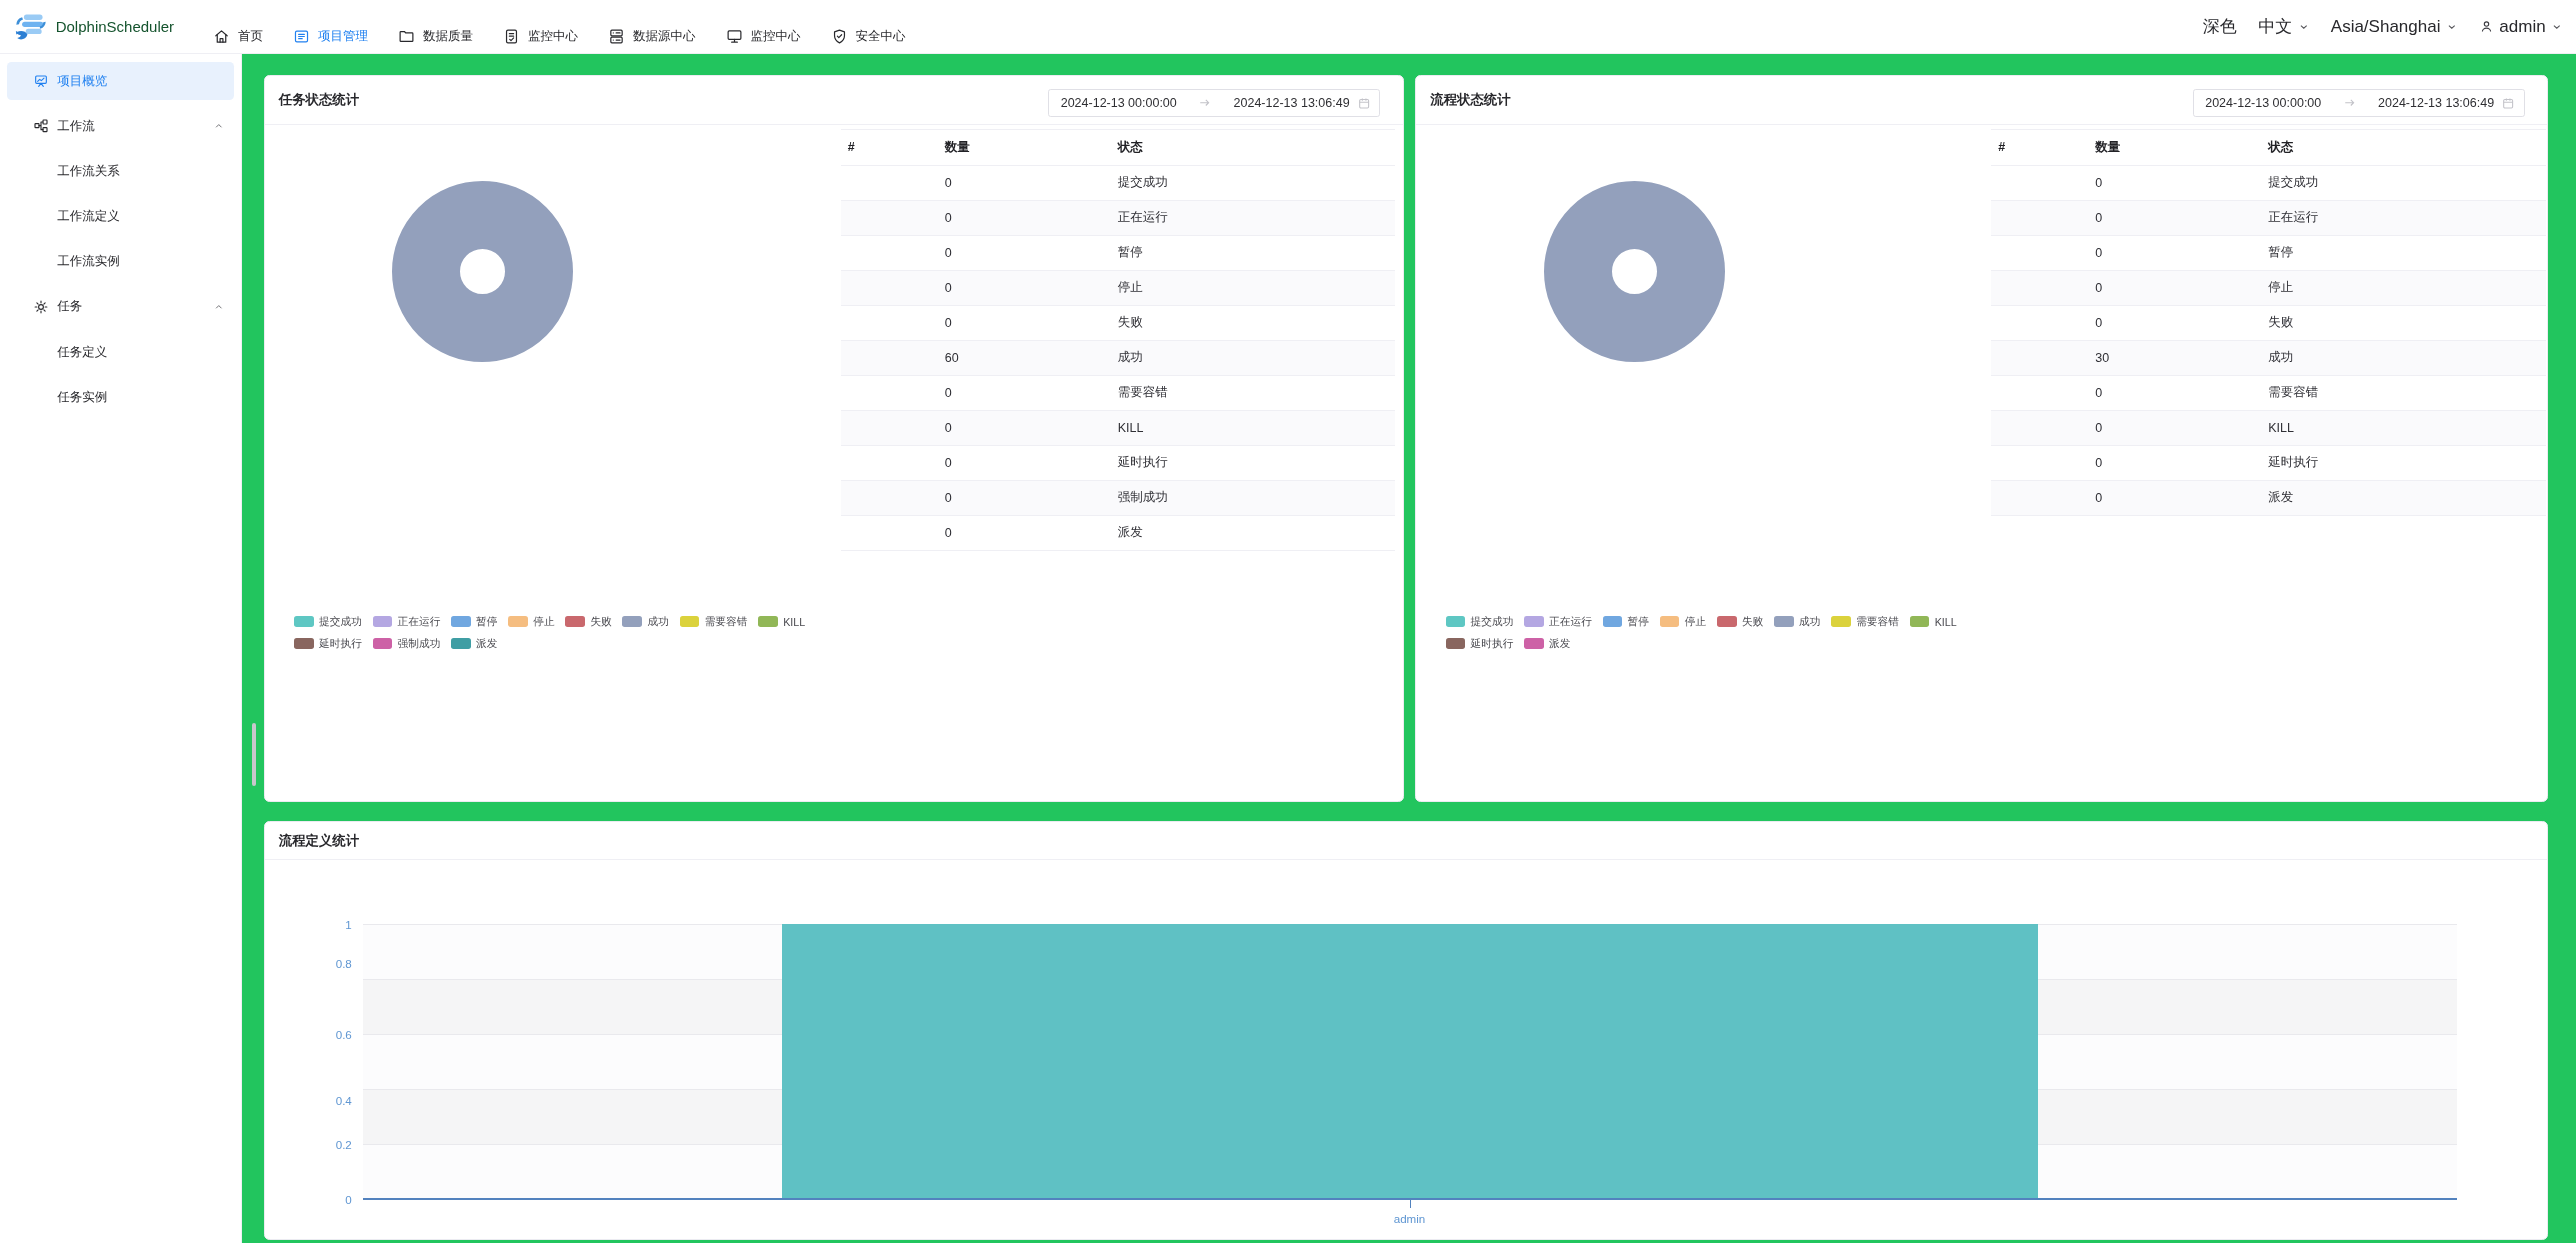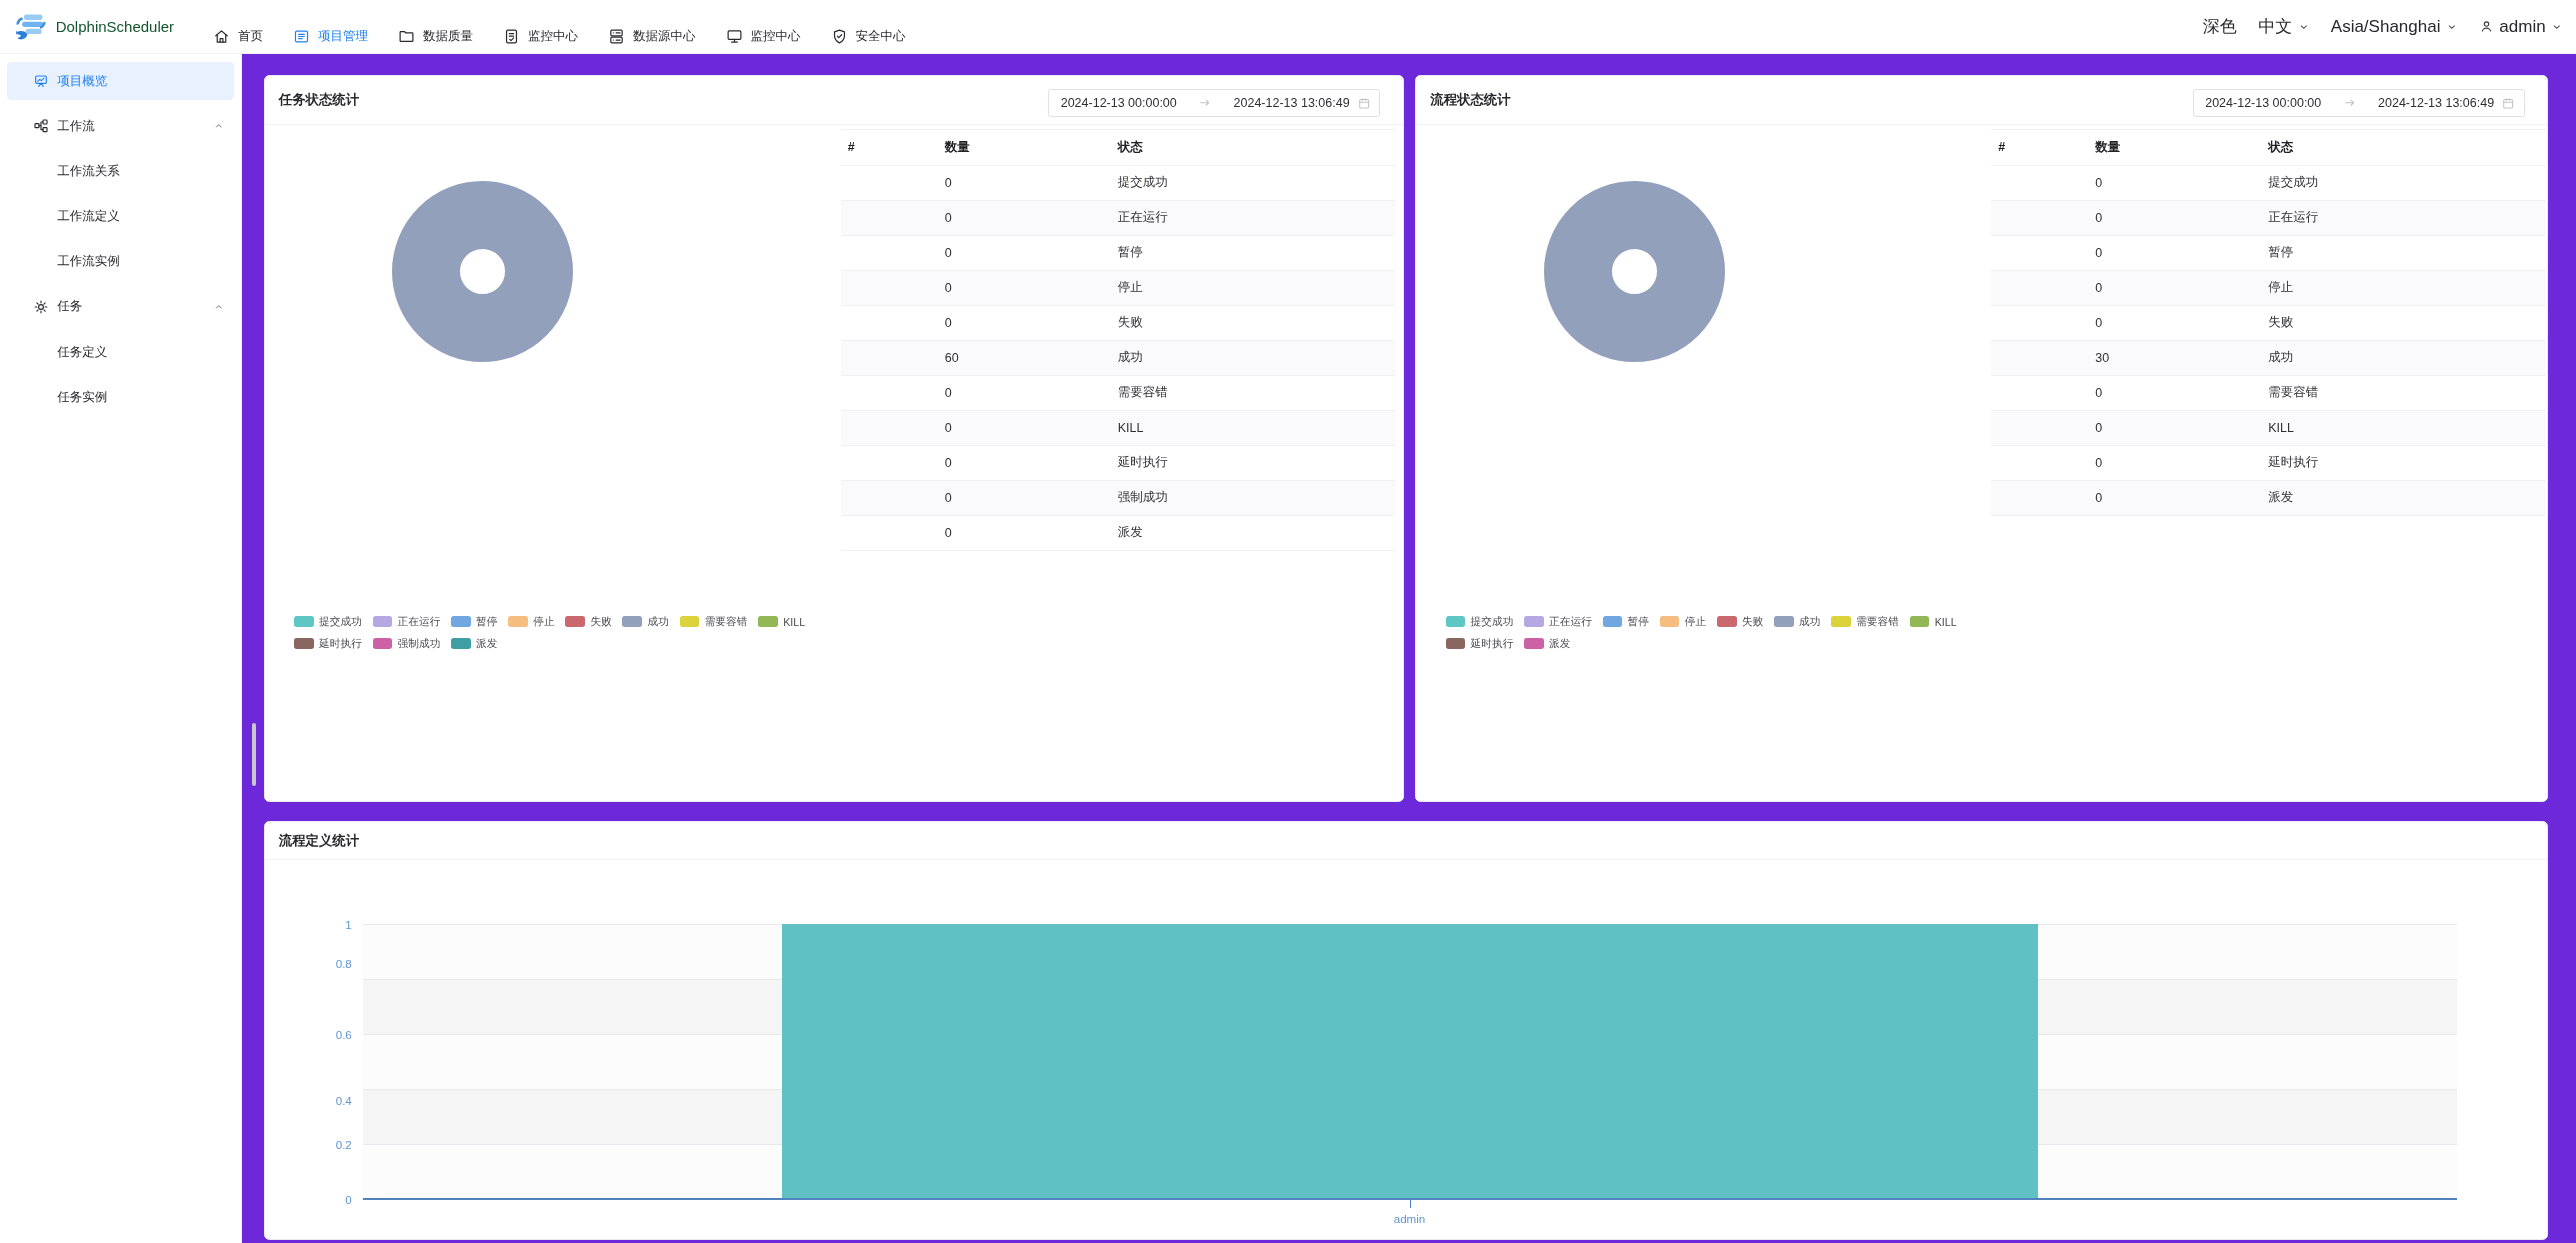--- a/index.html
+++ b/index.html
@@ -25,21 +25,21 @@
   .sidebar { position:absolute; left:0; top:54px; width:242px; bottom:0; background:#fff;
     border-right:0.9px solid #efeff4; padding-top:8px; }
   .side-item { height:38px; margin:0 7.2px 7.2px 7.2px; border-radius:4.5px; display:flex; align-items:center;
     padding:0 9px 0 26px; gap:8px; font-size:12.5px; color:#28282c; cursor:pointer; }
   .side-item .si { width:16px; height:16px; flex:0 0 16px; }
   .side-item.selected { background:#e8f1fd; color:#2080f0; }
   .side-item.child { padding-left:50px; }
   .side-item .sp { flex:1; }
 
   
-  .main { position:absolute; left:242px; top:54px; right:0; bottom:0; background:#6d28d9; }
+  .main { position:absolute; left:242px; top:54px; right:0; bottom:0; background:#22c55e; }
   .scroll-thumb { position:absolute; left:9.8px; top:669px; width:4.5px; height:63px;
     background:#c7c7cc; border-radius:2.7px; cursor:pointer; }
   .card { position:absolute; background:#fff; border:0.9px solid #ebebf1; border-radius:5.4px; }
   .card-task    { left:21.5px;   top:20.6px;  width:1140px; height:727px; }
   .card-process { left:1173px; top:20.6px;  width:1133px; height:727px; }
   .card-def     { left:21.5px;   top:767px; width:2284px; height:419px; }
   .card-hd { height:49px; border-bottom:0.9px solid #efeff4; display:flex; align-items:center;
     padding-left:14.3px; }
   .card-def .card-hd { height:38px; }
   .card-title { font-size:13.4px; font-weight:700; color:#28282c; }

